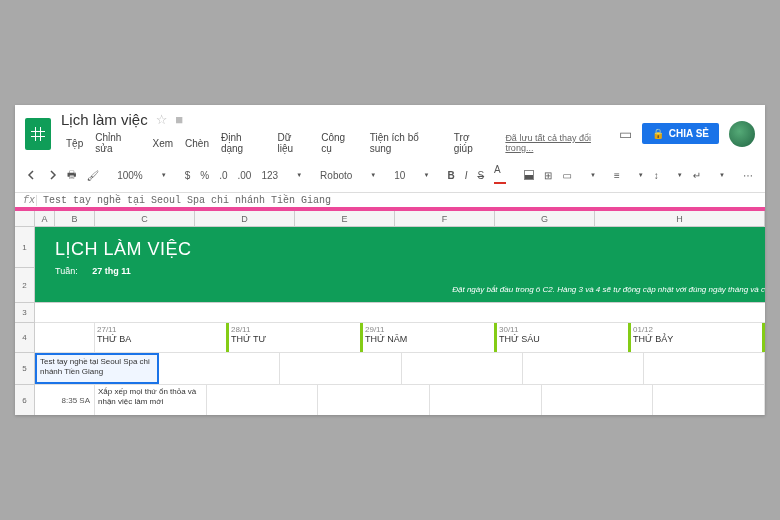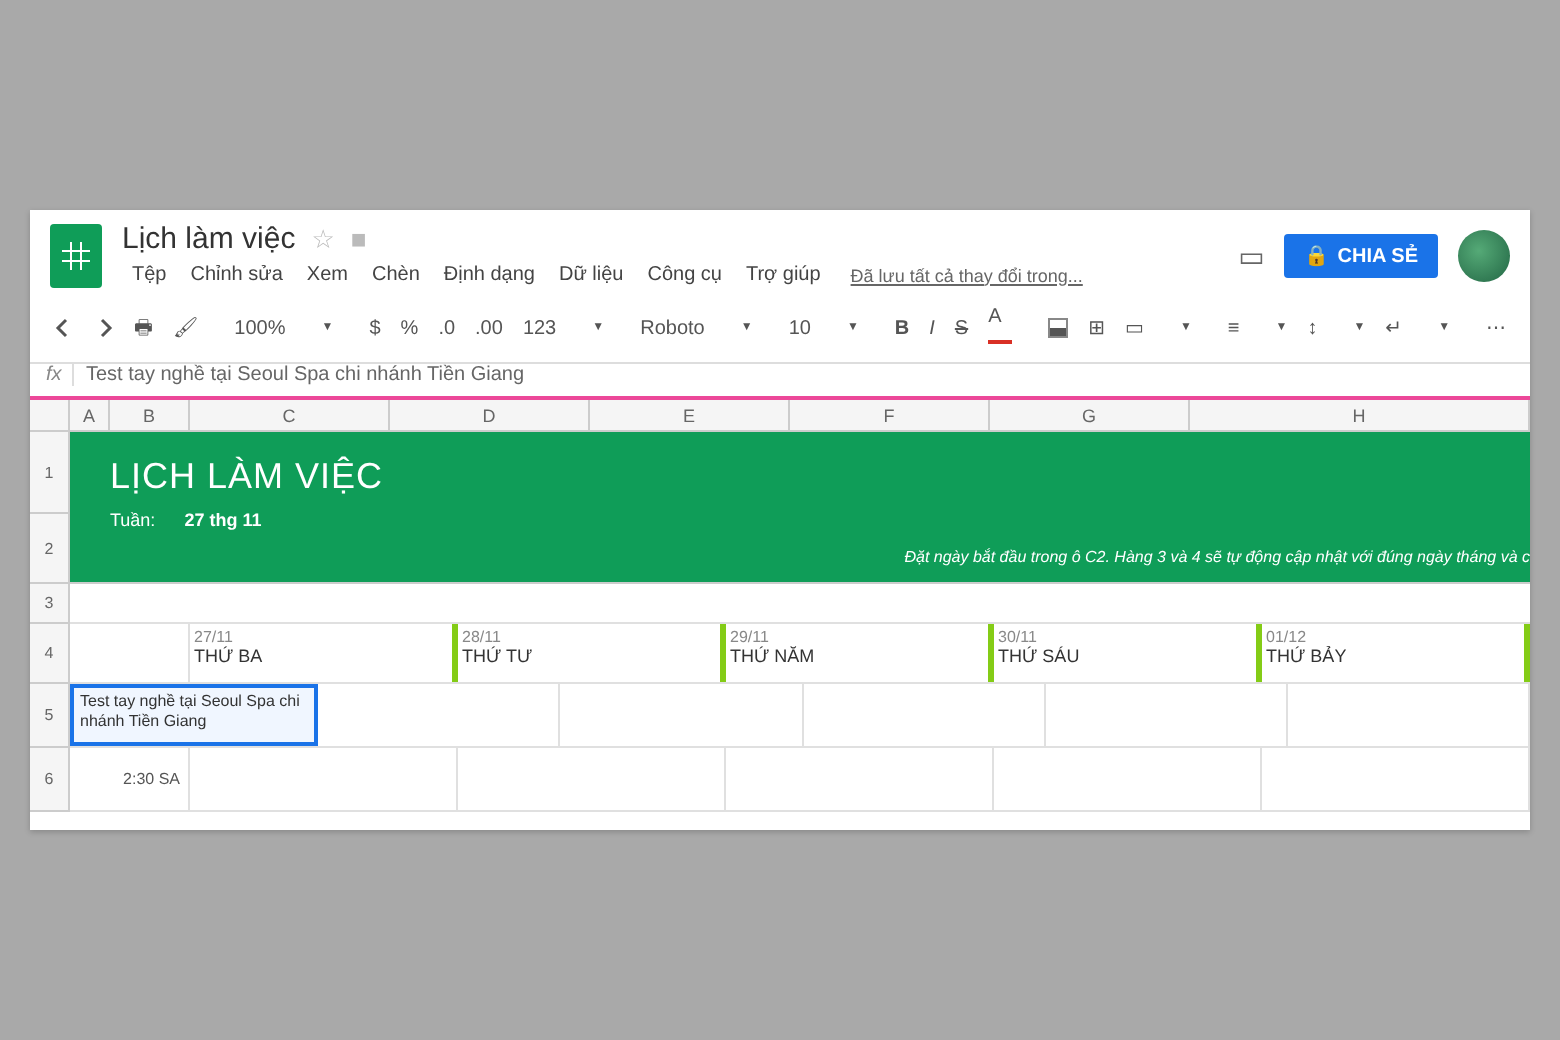--- a/index.html
+++ b/index.html
@@ -19,21 +19,21 @@
 .right-actions { display: flex; align-items: center; gap: 10px; }
 .comment-icon { color: #666; font-size: 14px; }
 .share-btn { background: #1a73e8; color: #fff; font-size: 10px; font-weight: bold; padding: 5px 10px; border-radius: 2px; display: flex; align-items: center; gap: 4px; cursor: pointer; }
 .avatar { width: 26px; height: 26px; border-radius: 50%; background: radial-gradient(circle at 40% 40%, #5a7 0%, #264 100%); }
 .toolbar { display: flex; align-items: center; padding: 3px 8px; border-bottom: 1px solid #ddd; font-size: 10px; color: #555; gap: 2px; }
 .tb-btn { padding: 3px 4px; cursor: pointer; display: flex; align-items: center; }
 .tb-sep { width: 1px; height: 16px; background: #ddd; margin: 0 3px; }
 .tb-select { display: flex; align-items: center; gap: 18px; padding: 2px 4px; }
 .tb-select .caret { font-size: 6px; }
 .arrow-svg { width: 10px; height: 10px; }
-.formula-row { display: flex; align-items: flex-start; border-bottom: 2px solid #ec4899; font-size: 10px; color: #666; height: 18px; }
+.formula-row { display: flex; align-items: center; border-bottom: 4px solid #ec4899; font-size: 10px; color: #666; height: 18px; font-family: Liberation Mono, monospace; }
 .fx { font-style: italic; padding: 0 8px; border-right: 1px solid #ddd; width: 22px; color: #888; }
 .formula-content { padding: 0 6px; flex: 1; }
 .col-headers { display: flex; background: #f5f5f5; border-bottom: 1px solid #ccc; font-size: 9px; color: #666; height: 16px; }
 .rowhead-spacer { width: 20px; border-right: 1px solid #ccc; }
 .colh { border-right: 1px solid #ccc; display: flex; align-items: center; justify-content: center; }
 .sheet-body { display: flex; }
 .row-headers { width: 20px; background: #f5f5f5; border-right: 1px solid #ccc; font-size: 8px; color: #666; }
 .rowh { border-bottom: 1px solid #ccc; display: flex; align-items: center; justify-content: center; }
 .grid { flex: 1; position: relative; }
 .banner { background: #0f9d58; color: #fff; height: 76px; padding: 12px 20px 6px 20px; position: relative; border-bottom: 1px solid #ccc; }
@@ -80,20 +80,21 @@
         <span class="folder">■</span>
       </div>
       <div class="menu-row">
         <span class="menu-item">Tệp</span>
         <span class="menu-item">Chỉnh sửa</span>
         <span class="menu-item">Xem</span>
         <span class="menu-item">Chèn</span>
         <span class="menu-item">Định dạng</span>
         <span class="menu-item">Dữ liệu</span>
         <span class="menu-item">Công cụ</span>
+        <span class="menu-item">Tiện ích bổ sung</span>
         <span class="menu-item">Trợ giúp</span>
         <span class="save-status">Đã lưu tất cả thay đổi trong...</span>
       </div>
     </div>
     <div class="right-actions">
       <span class="comment-icon">▭</span>
       <div class="share-btn">
         <span>🔒</span>
         <span>CHIA SẺ</span>
       </div>
@@ -220,21 +221,22 @@
       </div>
       <div class="data-row">
         <div class="data-cell selected-cell">Test tay nghề tại Seoul Spa chi nhánh Tiền Giang</div>
         <div class="data-cell"></div>
         <div class="data-cell"></div>
         <div class="data-cell"></div>
         <div class="data-cell"></div>
         <div class="data-cell"></div>
       </div>
       <div class="data-row">
-        <div class="time-cell">2:30 SA</div>
+        <div class="time-cell">8:35 SA</div>
+        <div class="data-cell">Xắp xếp mọi thứ ổn thỏa và nhận việc làm mới</div>
         <div class="data-cell"></div>
         <div class="data-cell"></div>
         <div class="data-cell"></div>
         <div class="data-cell"></div>
         <div class="data-cell"></div>
       </div>
     </div>
   </div>
 
 </div>

